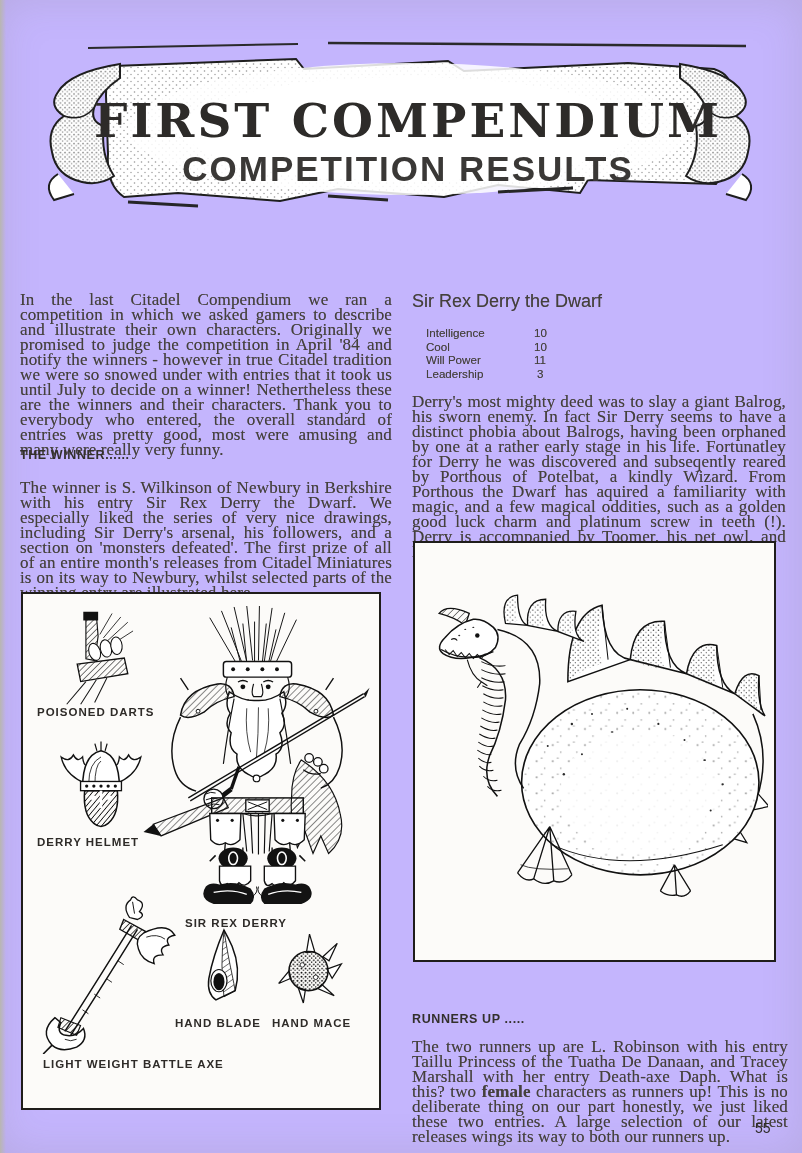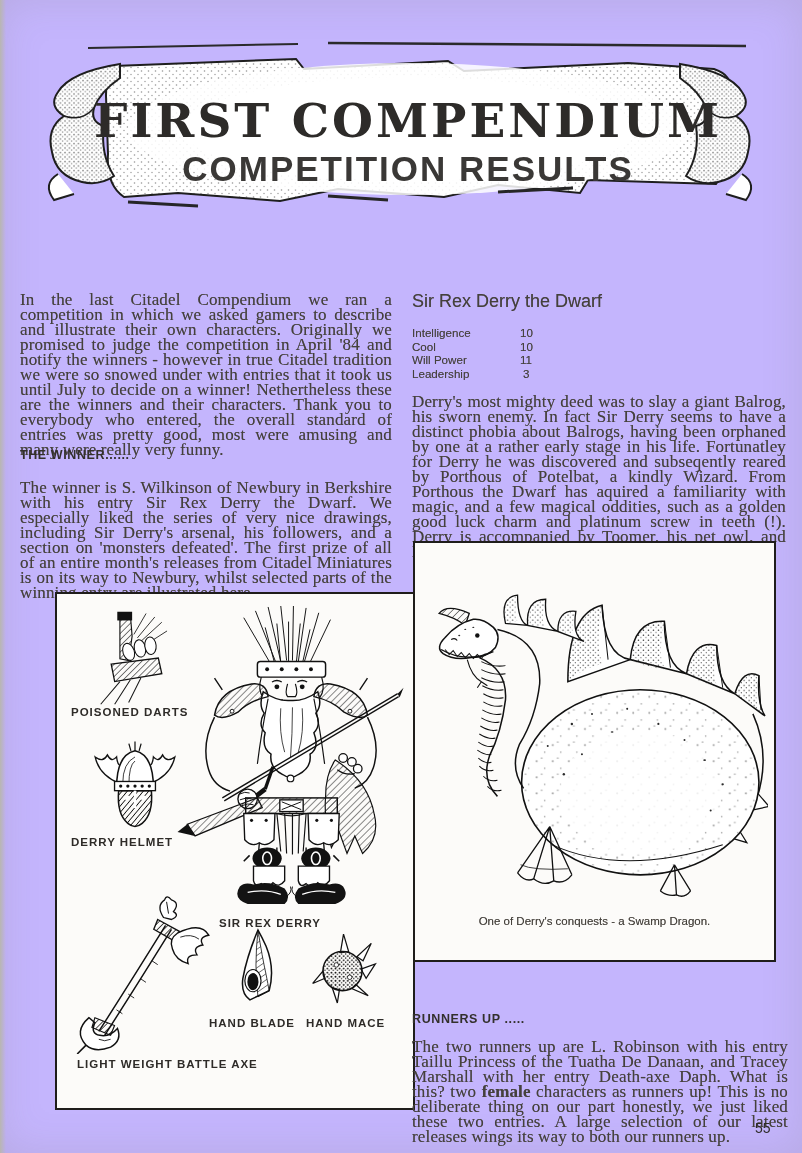--- a/index.html
+++ b/index.html
@@ -13,21 +13,21 @@
     background:linear-gradient(90deg,#b9b6b1,rgba(185,182,177,0));}
   .col{position:absolute;}
   .para{font-size:17px;line-height:15px;text-align:justify;
     letter-spacing:.15px;color:#45413c;text-shadow:0 0 .4px rgba(70,64,58,.55);font-family:Liberation Serif, serif;}
   .heading{font-size:12.5px;font-weight:bold;letter-spacing:.6px;color:#33302c;}
   .figure-box{position:absolute;border:2px solid #1f1d1b;background:#fcfbf9;}
   .fig-label{position:absolute;font-size:11.5px;font-weight:bold;letter-spacing:1px;
     color:#2e2b28;white-space:nowrap;}
   .stats-row{display:flex;font-size:11.6px;line-height:13.6px;color:#45413c;
     text-shadow:0 0 .4px rgba(70,64,58,.55);}
-  .stats-row .lbl{width:108px;}
+  .stats-row .lbl{width:108px;margin-left:14px;}
   .charname{font-size:18px;color:#45413c;text-shadow:0 0 .4px rgba(70,64,58,.55);}
   .caption{font-size:11.5px;color:#45413c;text-align:center;
     text-shadow:0 0 .4px rgba(70,64,58,.55);}
   .pagenum{position:absolute;font-size:14px;font-weight:normal;color:#2e2b28;}
   .banner-title{font-family:"DejaVu Serif",serif;font-weight:bold;font-size:47px;
     letter-spacing:3px;fill:#2d2b29;}
   .banner-subtitle{font-family:"Liberation Sans",sans-serif;font-weight:bold;
     font-size:35px;letter-spacing:2px;fill:#3a3836;}
   svg{display:block;}
 </style>
@@ -90,21 +90,21 @@
       <text x="380" y="147" text-anchor="middle" class="banner-subtitle">COMPETITION RESULTS</text>
     </svg>
   </div>
 
   <div class="col para" style="left:20px;top:292px;width:372px;">In the last Citadel Compendium we ran a competition in which we asked gamers to describe and illustrate their own characters. Originally we promised to judge the competition in April '84 and notify the winners - however in true Citadel tradition we were so snowed under with entries that it took us until July to decide on a winner! Nethertheless these are the winners and their characters. Thank you to everybody who entered, the overall standard of entries was pretty good, most were amusing and many were really very funny.</div>
 
   <div class="col heading" style="left:20px;top:448px;">THE WINNER......</div>
 
   <div class="col para" style="left:20px;top:480px;width:372px;">The winner is S. Wilkinson of Newbury in Berkshire with his entry Sir Rex Derry the Dwarf. We especially liked the series of very nice drawings, including Sir Derry's arsenal, his followers, and a section on 'monsters defeated'. The first prize of all of an entire month's releases from Citadel Miniatures is on its way to Newbury, whilst selected parts of the winning entry are illustrated here.</div>
 
-  <div class="figure-box" style="left:21px;top:592px;width:356px;height:514px;margin-left:34px;">
+  <div class="figure-box" style="left:21px;top:592px;width:356px;height:514px;">
 
     <div style="position:absolute;left:30px;top:16px;">
       <svg width="92" height="96" viewBox="0 0 90 110">
         <defs>
           <pattern id="dh" width="5" height="5" patternUnits="userSpaceOnUse" patternTransform="rotate(45)">
             <line x1="0" y1="0" x2="0" y2="5" stroke="#222" stroke-width="1.4"></line>
           </pattern>
         </defs>
         <path d="M46,28 L60,4 M50,32 L70,8 M54,36 L78,14 M56,42 L84,24" stroke="#1a1a1a" stroke-width="1" fill="none"></path>
         <path d="M30,8 L42,6 L44,30 L40,58 L30,56 Z" fill="url(#dh)" stroke="#111" stroke-width="1.3"></path>
@@ -420,21 +420,20 @@
             <circle cx="205" cy="145" r="1"></circle>
           <circle cx="236" cy="160" r="1.1"></circle>
             <circle cx="262" cy="176" r="1"></circle>
             <ellipse cx="282" cy="196" rx="1.4" ry="0.8"></ellipse>
           <circle cx="300" cy="220" r="1.1"></circle>
             <circle cx="288" cy="246" r="1"></circle>
             <circle cx="126" cy="182" r="1"></circle>
         </g>
       </svg>
     </div>
-    <div class="caption" style="position:absolute;left:0;top:372px;width:100%;">One of Derry's conquests - a Swamp Dragon.</div>
   </div>
 
   <div class="col heading" style="left:412px;top:1012px;">RUNNERS UP .....</div>
 
   <div class="col para" style="left:412px;top:1039px;width:376px;">
     <span>The two runners up are L. Robinson with his entry Taillu Princess of the Tuatha De Danaan, and Tracey Marshall with her entry Death-axe Daph. What is this? two </span><b>female</b><span> characters as runners up! This is no deliberate thing on our part honestly, we just liked these two entries. A large selection of our latest releases wings its way to both our runners up.</span>
   </div>
 
   <div class="pagenum" style="left:755px;top:1120px;">55</div>
 

